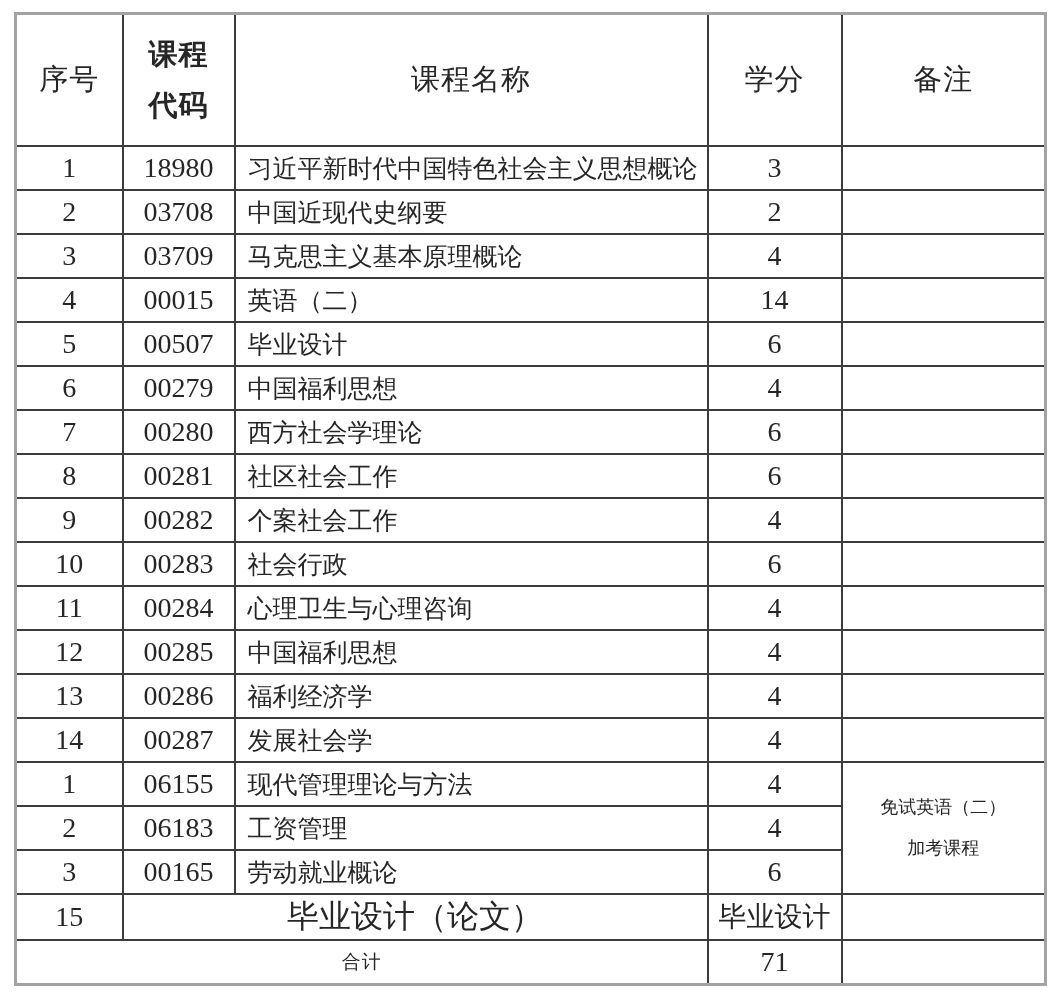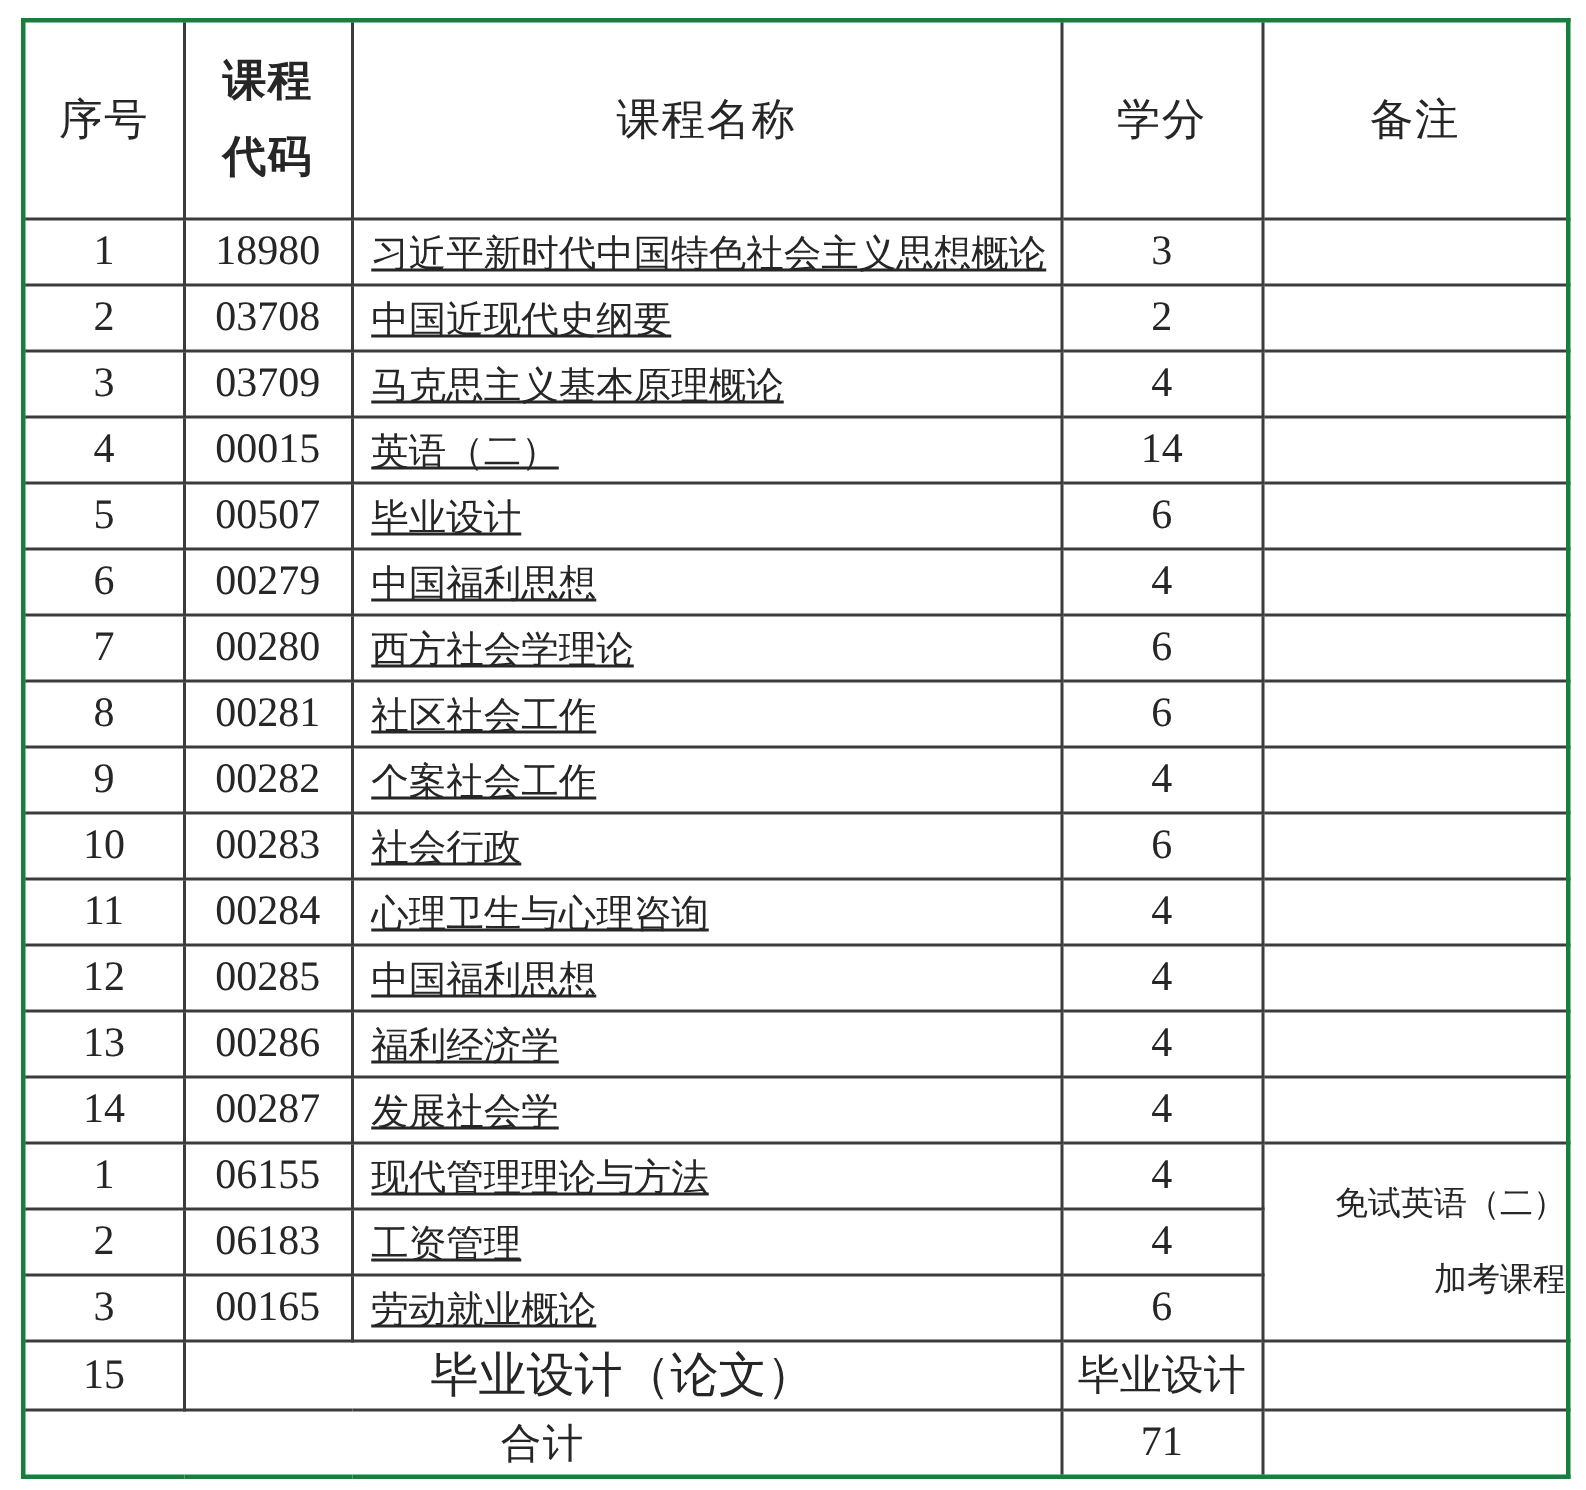--- a/index.html
+++ b/index.html
@@ -16,21 +16,21 @@
   }
   .table-wrap {
     position: absolute;
     left: 14px;
     top: 12px;
   }
   table.course-table {
     border-collapse: collapse;
     table-layout: fixed;
     width: 1030px;
-    border: 3px solid #15803d;
+    border: 3px solid #a3a3a3;
   }
   .course-table td {
     border: 2px solid #3c3c3c;
     text-align: center;
     vertical-align: middle;
     font-size: 28px;
     height: 42px;
     padding: 0;
     overflow: hidden;
   }
@@ -42,33 +42,31 @@
   .pre-line {
     white-space: pre-line;
     line-height: 1.75;
     font-weight: bold;
   }
   .course-table td.name-cell {
     text-align: left;
     padding-left: 12px;
     font-size: 25px;
     white-space: nowrap;
-    text-decoration: underline;
   }
   .course-table td.name-span-cell {
     font-size: 32px;
   }
   .course-table td.remark-merged {
-    font-size: 22px;
+    font-size: 18px;
     line-height: 2.3;
     white-space: pre-line;
-    text-align: right;
   }
   .course-table td.total-label-cell {
-    font-size: 27px;
+    font-size: 19px;
     letter-spacing: 1px;
   }
   col.c-seq     { width: 107px; }
   col.c-code    { width: 112px; }
   col.c-name    { width: 473px; }
   col.c-credits { width: 134px; }
   col.c-remarks { width: 204px; }
 </style>
 </head>
 <body>

